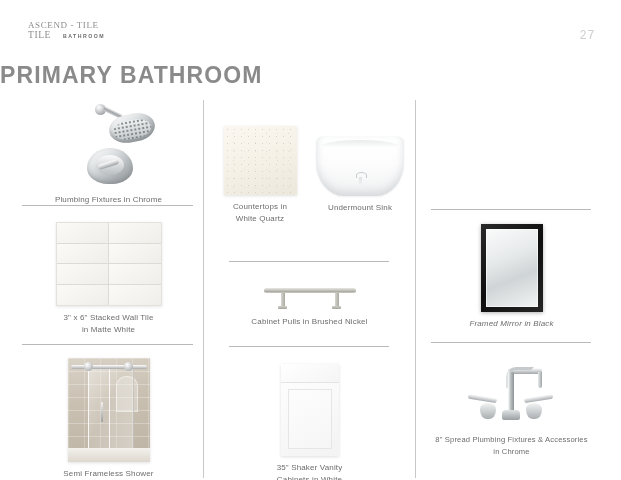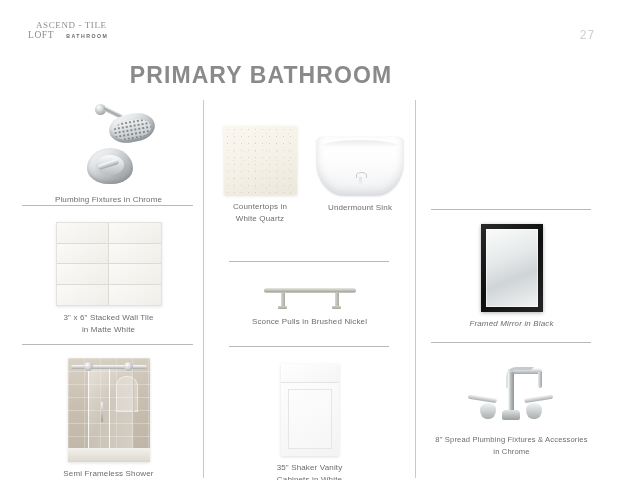--- a/index.html
+++ b/index.html
@@ -23,21 +23,20 @@
     left: 28px;
     top: 20px;
     line-height: 1.15;
   }
   .brand-line1 {
     font-family: "Liberation Serif", serif;
     font-size: 9px;
     letter-spacing: 0.6px;
     color: #8d8d8d;
     display: block;
-    margin-left: 8px;
   }
   .brand-row2 {
     display: flex;
     align-items: baseline;
     gap: 12px;
   }
   .brand-line2 {
     font-family: "Liberation Serif", serif;
     font-size: 9.5px;
     letter-spacing: 0.6px;
@@ -56,21 +55,21 @@
     font-size: 12px;
     letter-spacing: 0.5px;
     color: #cfcfcf;
     font-family: Liberation Mono, monospace;
   }
   .board-title {
     position: absolute;
     top: 62px;
     left: 0;
     width: 522px;
-    text-align: center;
+    text-align: left;
     font-size: 23px;
     font-weight: bold;
     letter-spacing: 1.1px;
     color: #8a8a8a;
   }
 
   
   .vdiv {
     position: absolute;
     top: 100px;
@@ -401,21 +400,21 @@
   }
   .fa-handle.left  .fa-cap { left: 12px; }
   .fa-handle.right .fa-cap { left: 2px; }
 </style>
 </head>
 <body>
 
 <div class="brand">
   <span class="brand-line1">ASCEND - TILE</span>
   <span class="brand-row2">
-    <span class="brand-line2">LOFT</span>
+    <span class="brand-line2">TILE</span>
     <span class="brand-tag">BATHROOM</span>
   </span>
 </div>
 
 <div class="page-num">27</div>
 
 <div class="board-title">PRIMARY BATHROOM</div>
 
 <div class="vdiv left"></div>
 <div class="vdiv right"></div>
@@ -507,21 +506,21 @@
   <div class="cell" style="top:188px;">
     <div class="art">
       <div class="pull">
         <div class="pull-bar"></div>
         <div class="pull-post p1"></div>
         <div class="pull-post p2"></div>
         <div class="pull-foot f1"></div>
         <div class="pull-foot f2"></div>
       </div>
     </div>
-    <div class="caption">Sconce Pulls in Brushed Nickel</div>
+    <div class="caption">Cabinet Pulls in Brushed Nickel</div>
   </div>
 
   <div class="hrule" style="left:25px; width:160px; top:250px;"></div>
 
   <div class="cell" style="top:268px;">
     <div class="art">
       <div class="shaker">
         <div class="shaker-drawer"></div>
         <div class="shaker-panel"></div>
       </div>

